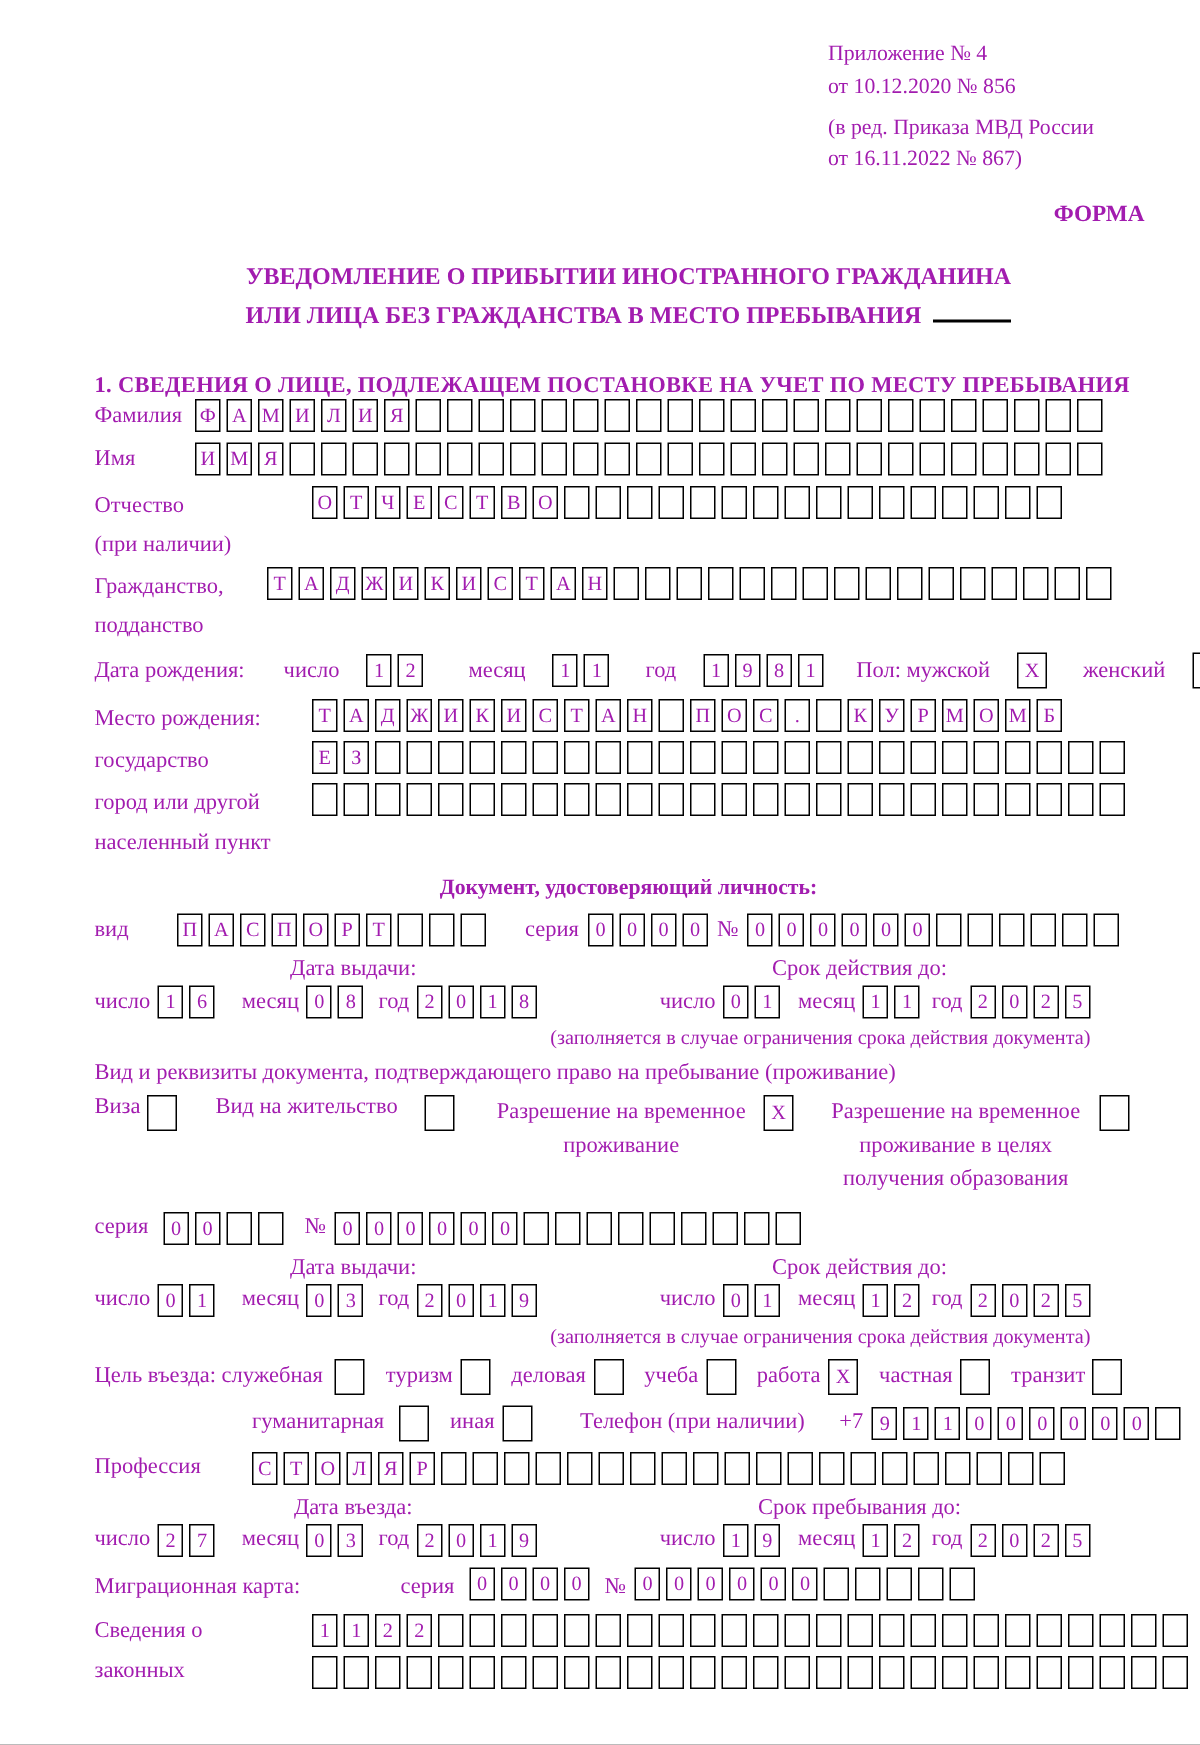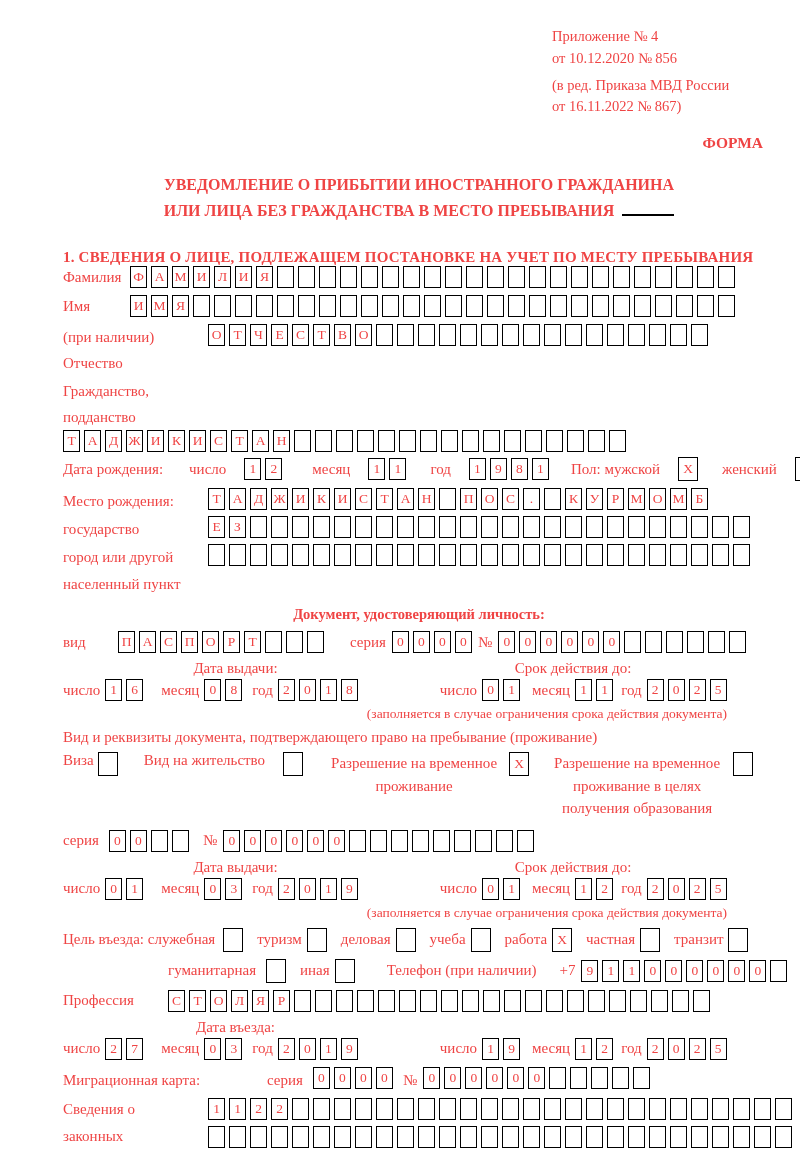--- a/index.html
+++ b/index.html
@@ -1,19 +1,19 @@
 <!DOCTYPE html>
 <html><head>
 <meta charset="utf-8">
 <style>
   * { margin:0; padding:0; box-sizing:border-box; }
   html,body { background:#888; }
   .page {
     position:relative; width:800px; height:1163px; margin:0 auto;
-    background:#ffffff; color:#ef4444;
+    background:#ffffff; color:#a21caf;
     font-family:"Liberation Serif","DejaVu Serif",serif;
     font-size:15px; padding:26px 25px 0 63px; overflow:hidden;
   }
   .ref { margin-left:489px; font-size:14.5px; line-height:1.5; }
   .ref .gap { height:5px; }
   .forma { text-align:right; padding-right:12px; margin-top:16px; font-weight:bold; font-size:15.5px; }
   .title { margin-top:20px; text-align:center; font-weight:bold; font-size:16px; line-height:1.6; }
   .blank-line { display:inline-block; width:52px; border-bottom:2.5px solid #000; margin-left:8px; vertical-align:baseline; }
   .sec-heading { margin-top:26px; font-weight:bold; font-size:15px; letter-spacing:.2px; }
   .row { display:flex; align-items:center; margin-bottom:7px; }
@@ -134,22 +134,22 @@
         <span class="cell"></span>
         <span class="cell"></span>
         <span class="cell"></span>
         <span class="cell"></span>
         <span class="cell"></span>
       </span>
   </div>
 
   <div class="row top">
     <div class="lbl2 w145">
+      <div>Отчество</div>
       <div>(при наличии)</div>
-      <div>Отчество</div>
     </div>
     <span class="cells">
         <span class="cell">О</span>
         <span class="cell">Т</span>
         <span class="cell">Ч</span>
         <span class="cell">Е</span>
         <span class="cell">С</span>
         <span class="cell">Т</span>
         <span class="cell">В</span>
         <span class="cell">О</span>
@@ -165,21 +165,21 @@
         <span class="cell"></span>
         <span class="cell"></span>
         <span class="cell"></span>
         <span class="cell"></span>
         <span class="cell"></span>
         <span class="cell"></span>
         <span class="cell"></span>
       </span>
   </div>
 
-  <div class="row top" style="margin-top:-6px;flex-direction:column;">
+  <div class="row top" style="margin-top:-6px;">
     <div class="lbl2 w115">
       <div>Гражданство,</div>
       <div>подданство</div>
     </div>
     <span class="cells">
         <span class="cell">Т</span>
         <span class="cell">А</span>
         <span class="cell">Д</span>
         <span class="cell">Ж</span>
         <span class="cell">И</span>
@@ -594,20 +594,21 @@
         <span class="cell"></span>
         <span class="cell"></span>
         <span class="cell"></span>
         <span class="cell"></span>
         <span class="cell"></span>
       </span>
   </div>
 
   <div class="dates-hdr" style="margin-top:6px;">
     <span class="dh-left">Дата въезда:</span>
+    <span class="dh-right">Срок пребывания до:</span>
   </div>
   <div class="row">
     <span class="date-group">
       <span class="lbl">число</span>
         <span class="cells">
           <span class="cell">2</span>
           <span class="cell">7</span>
         </span>
       <span class="lbl" style="margin-left:14px;">месяц</span>
         <span class="cells">

